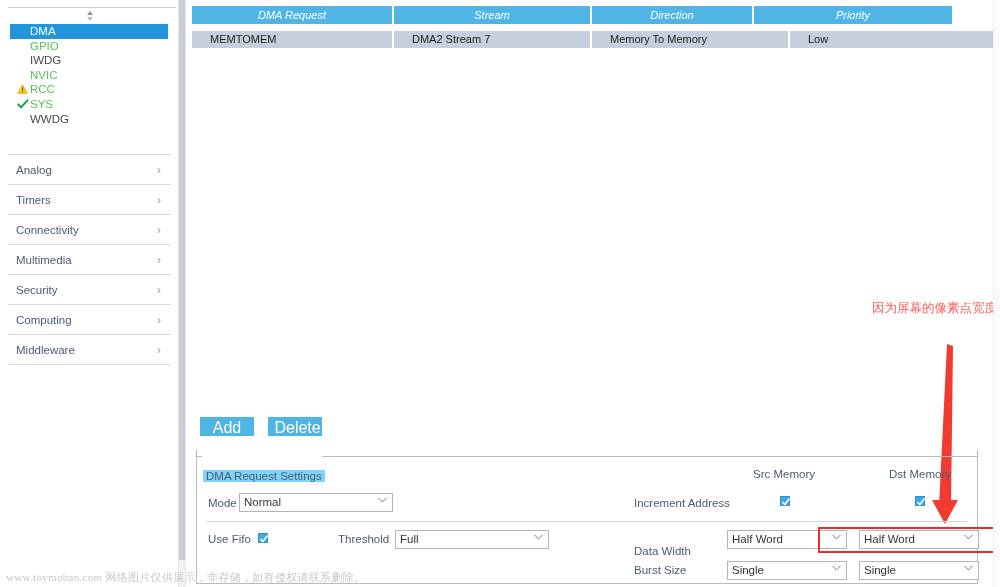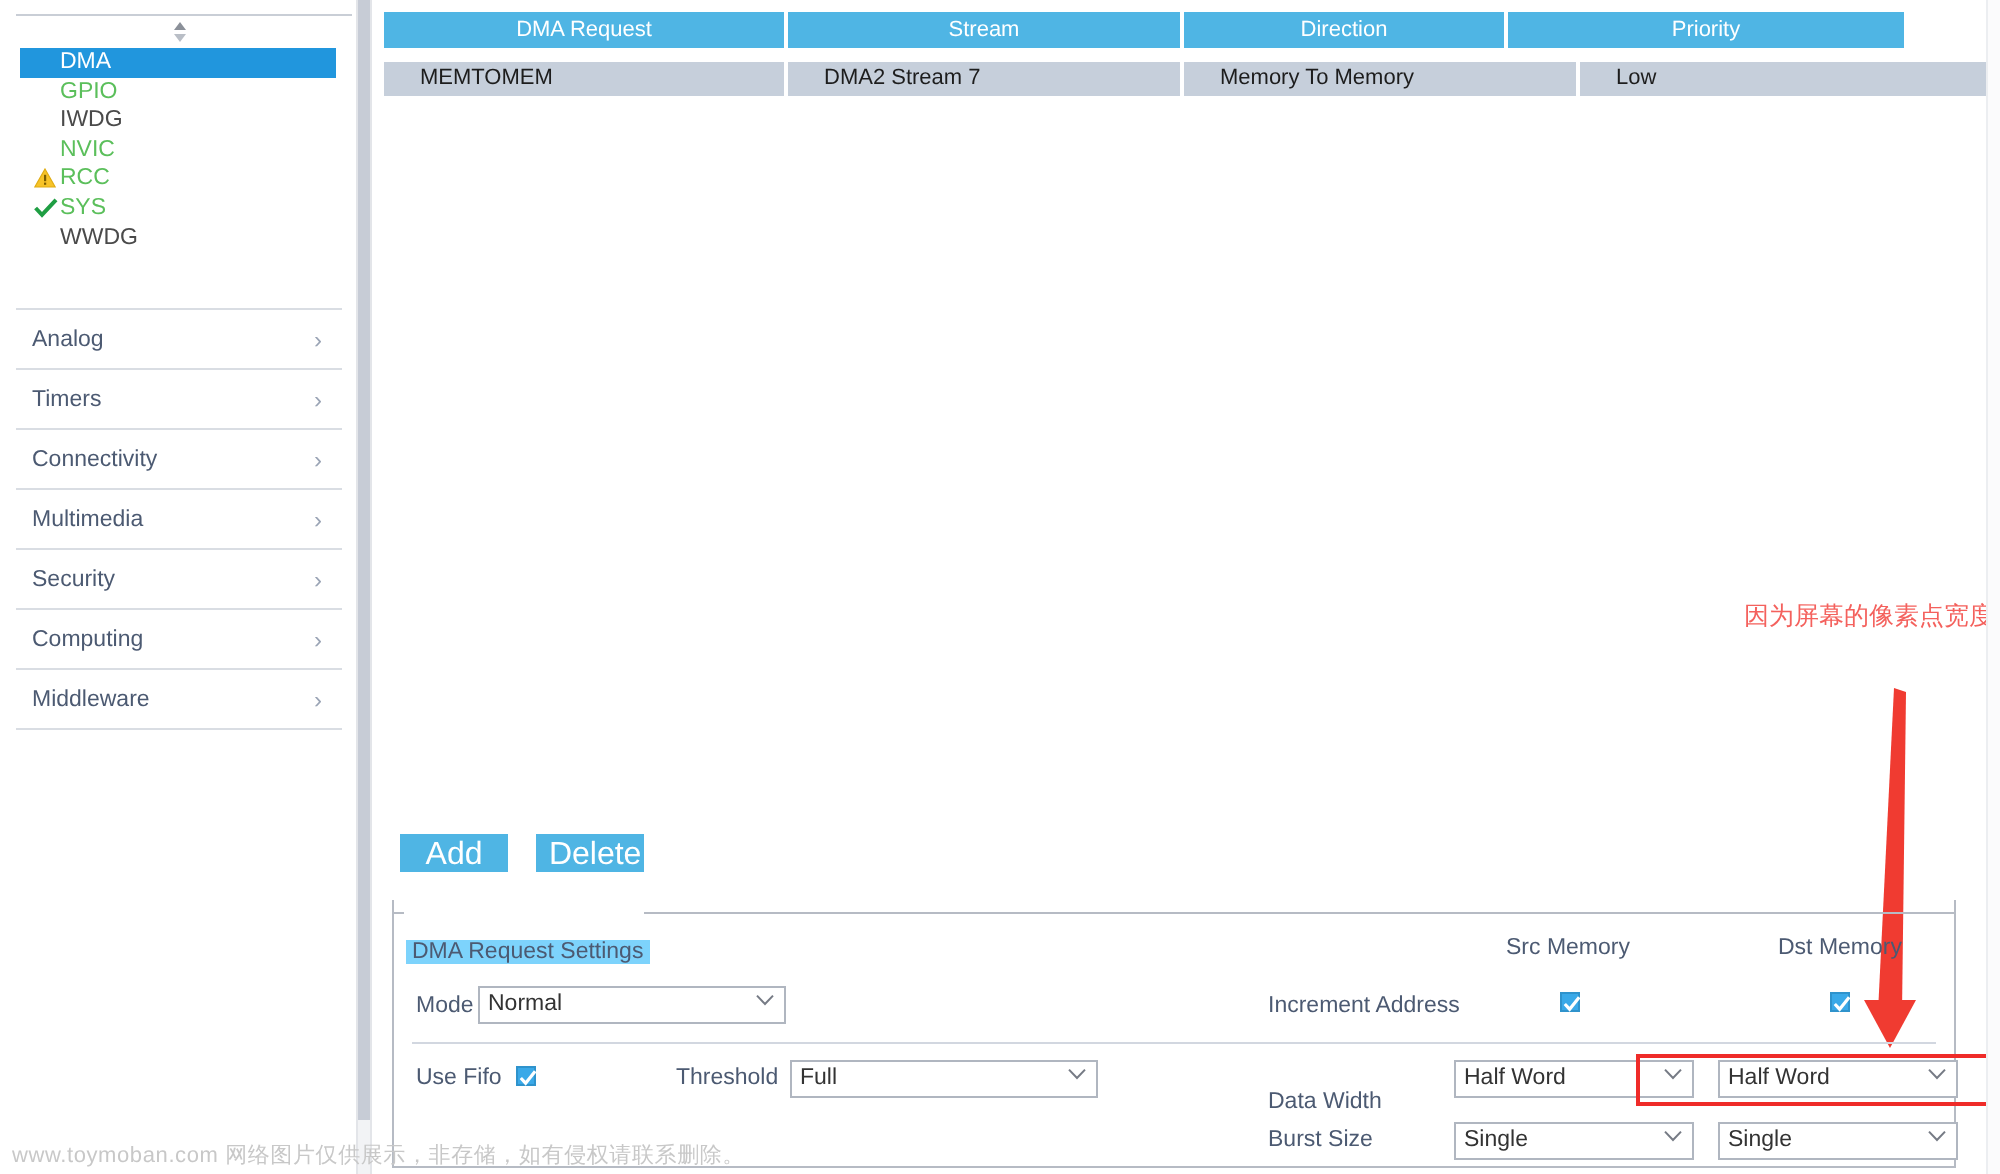--- a/index.html
+++ b/index.html
@@ -80,21 +80,21 @@
     background:#c7ccd6;
   }
 
   
   #main {
     position:absolute; left:186px; top:0; right:0; height:587px; background:#fff;
   }
 
   
   #req-table { position:absolute; left:6px; top:6px; width:796px; }
-  .thead { display:flex; height:18px; }
+  .thead { display:flex; height:18px;font-style:italic; }
   .th {
     background:#4fb5e4; color:#ffffff; font-size:11px;
     text-align:center; line-height:18px;
     margin-right:2px; flex:0 0 auto;
   }
   .th:last-child { margin-right:0; }
   .tbody-row { display:flex; height:17px; margin-top:7px; cursor:pointer; }
   .td {
     background:#c6cfdb; color:#1d1d1d; font-size:11px;
     line-height:17px; padding-left:18px;
@@ -158,21 +158,21 @@
 
   #redbox {
     position:absolute; left:632px; top:527px; width:348px; height:26px;
     border:2px solid #ef2b29; background:transparent; pointer-events:none;
   }
 
   
   #watermark {
     position:absolute; left:6px; top:570px;
     font-size:11px; color:#c8c8c8; letter-spacing:0.3px;
-    font-family:Liberation Sans, sans-serif;
+    font-family:Liberation Serif, serif;
     white-space:nowrap;
   }
   #right-edge {
     position:absolute; left:993px; top:0; width:7px; height:587px;
     background:#fbfbfc; border-left:1px solid #eceef1;
   }
 </style>
 </head>
 <body>
 

